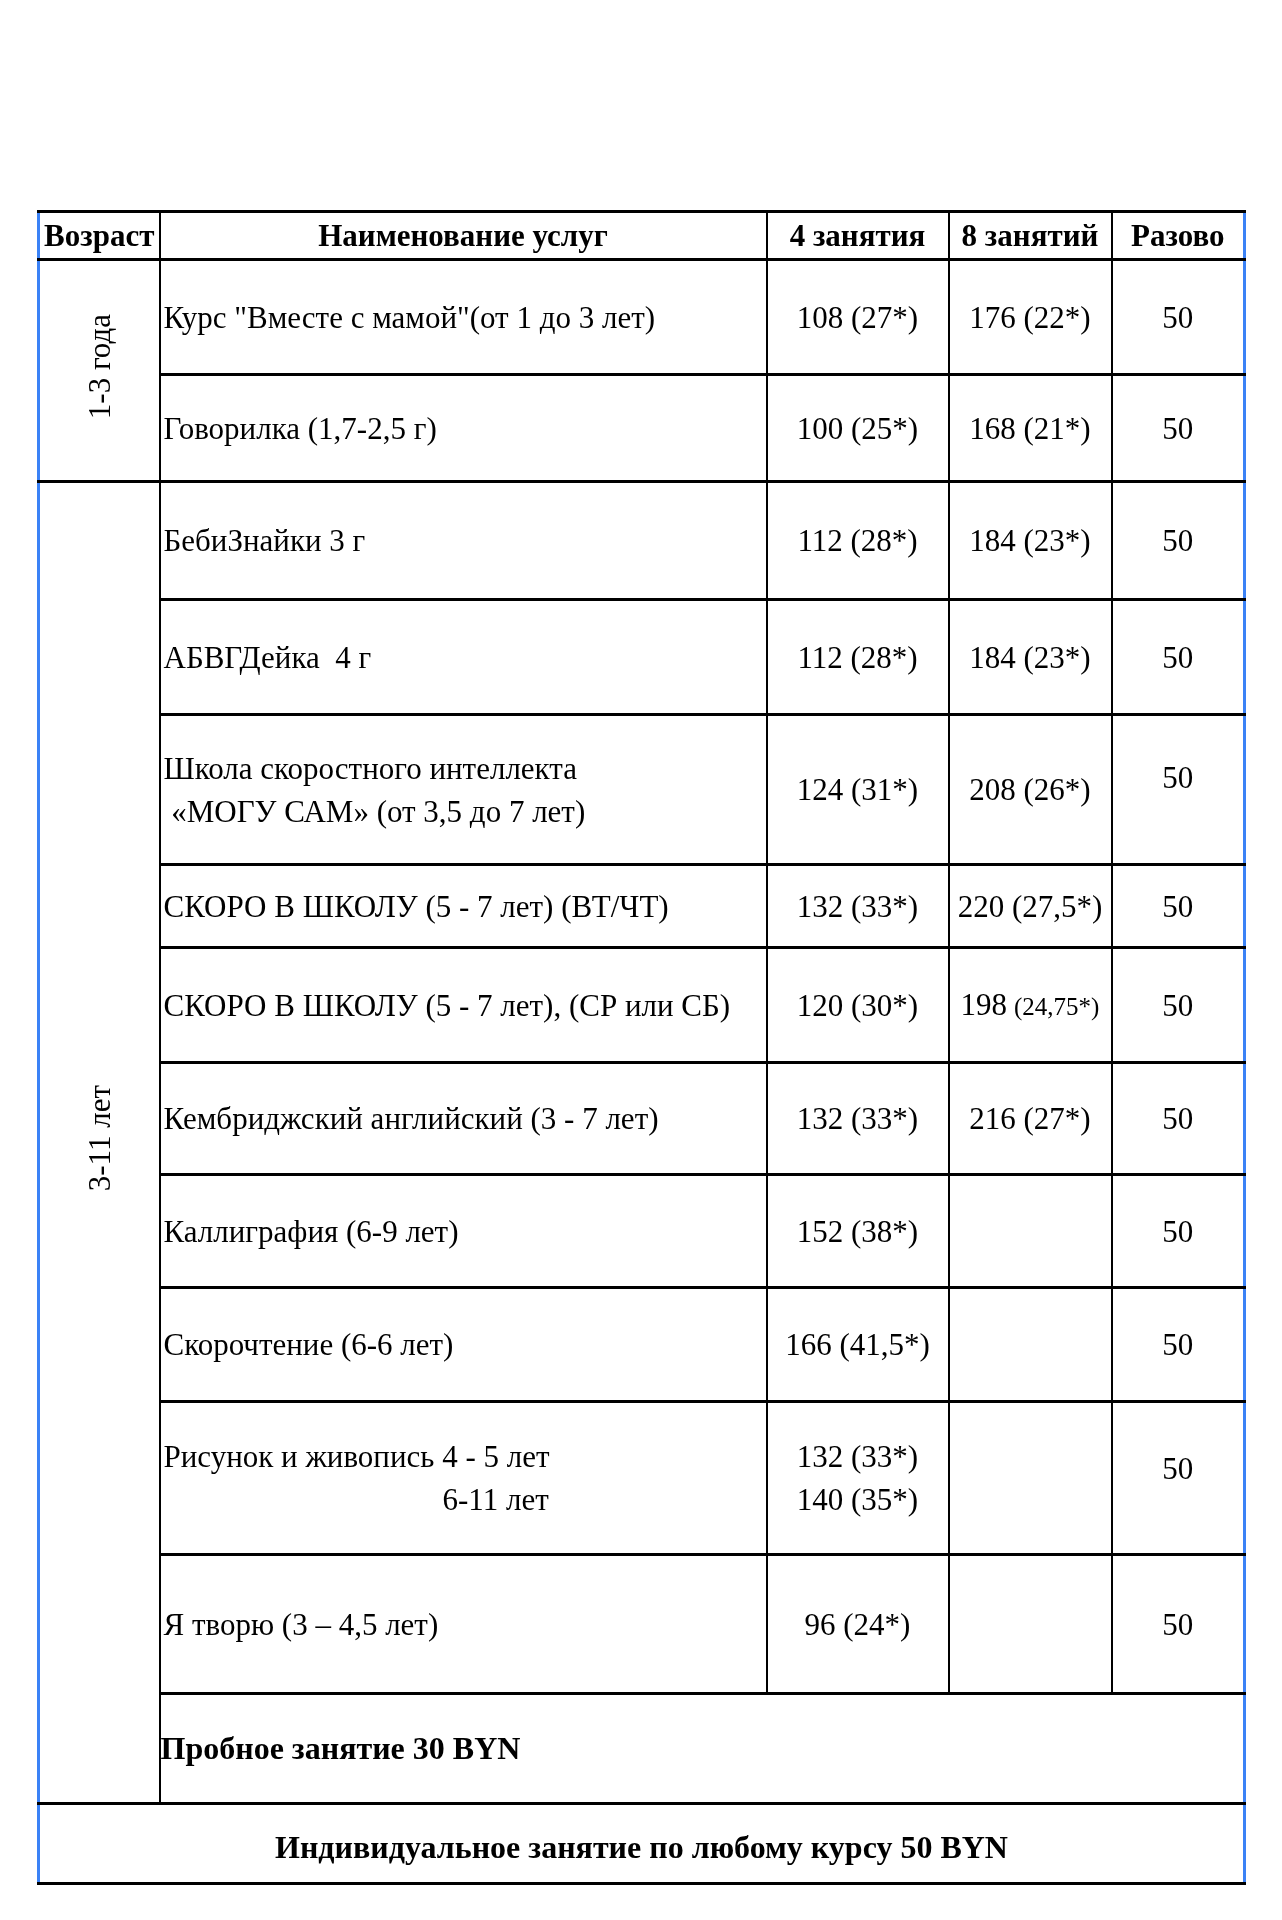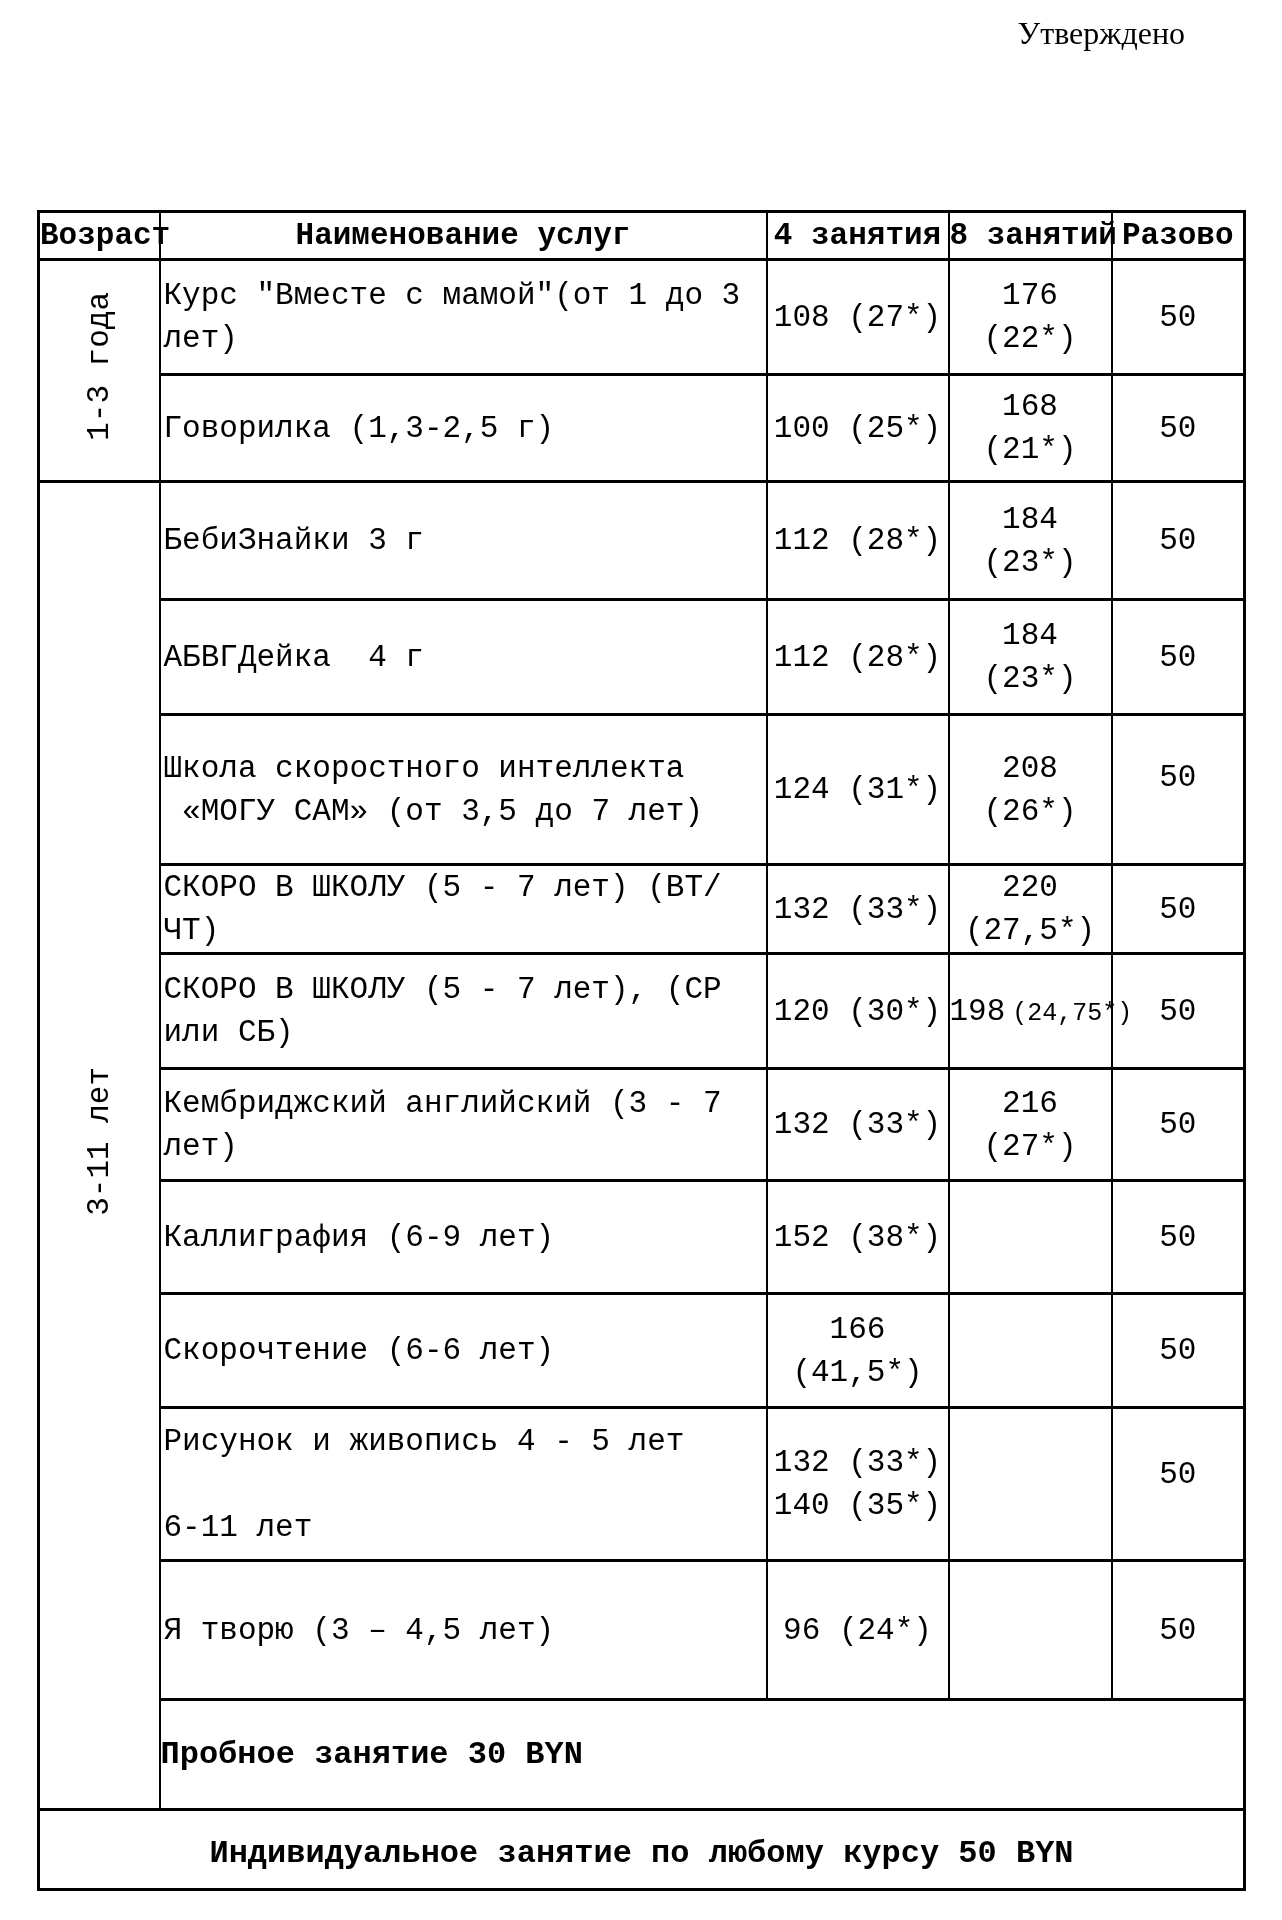--- a/index.html
+++ b/index.html
@@ -43,21 +43,21 @@
     font-size: 31px;
   }
   .price-table td, .price-table th {
     border: 2px solid #000;
     border-top-width: 3px;
     border-bottom-width: 3px;
     padding: 0;
     vertical-align: middle;
     overflow: visible;
   }
-  .price-table { border: 3px solid #000000; font-family: Liberation Mono, monospace; }
+  .price-table { border: 3px solid #3b82f6; }
   tr.hrow      { height: 48px; }
   tr.r1  { height: 115px; }
   tr.r2  { height: 107px; }
   tr.r3  { height: 118px; }
   tr.r4  { height: 115px; }
   tr.r5  { height: 150px; }
   tr.r6  { height: 83px; }
   tr.r7  { height: 115px; }
   tr.r8  { height: 112px; }
   tr.r9  { height: 113px; }
@@ -108,21 +108,20 @@
     vertical-align: bottom;
     padding-bottom: 16px;
   }
 </style>
 </head>
 <body>
 
 <div class="page">
 
   <div class="approval">
-    <div>Утверждено</div>
   </div>
 
 
   <table class="price-table">
     <colgroup>
       <col style="width:121px">
       <col style="width:607px">
       <col style="width:182px">
       <col style="width:163px">
       <col style="width:133px">
@@ -139,21 +138,21 @@
 
     <tr class="r1">
       <td class="agecell" rowspan="2"><span class="rot">1-3 года</span></td>
       <td class="svc">Курс "Вместе с мамой"(от 1 до 3 лет)</td>
       <td class="num">108 (27*)</td>
       <td class="num">176 (22*)</td>
       <td class="num">50</td>
     </tr>
 
     <tr class="r2">
-      <td class="svc">Говорилка (1,3-2,5 г)</td>
+      <td class="svc">Говорилка (1,7-2,5 г)</td>
       <td class="num">100 (25*)</td>
       <td class="num">168 (21*)</td>
       <td class="num">50</td>
     </tr>
 
     <tr class="r3">
       <td class="agecell" rowspan="11"><span class="rot">3-11 лет</span></td>
       <td class="svc">БебиЗнайки 3 г</td>
       <td class="num">112 (28*)</td>
       <td class="num">184 (23*)</td>

